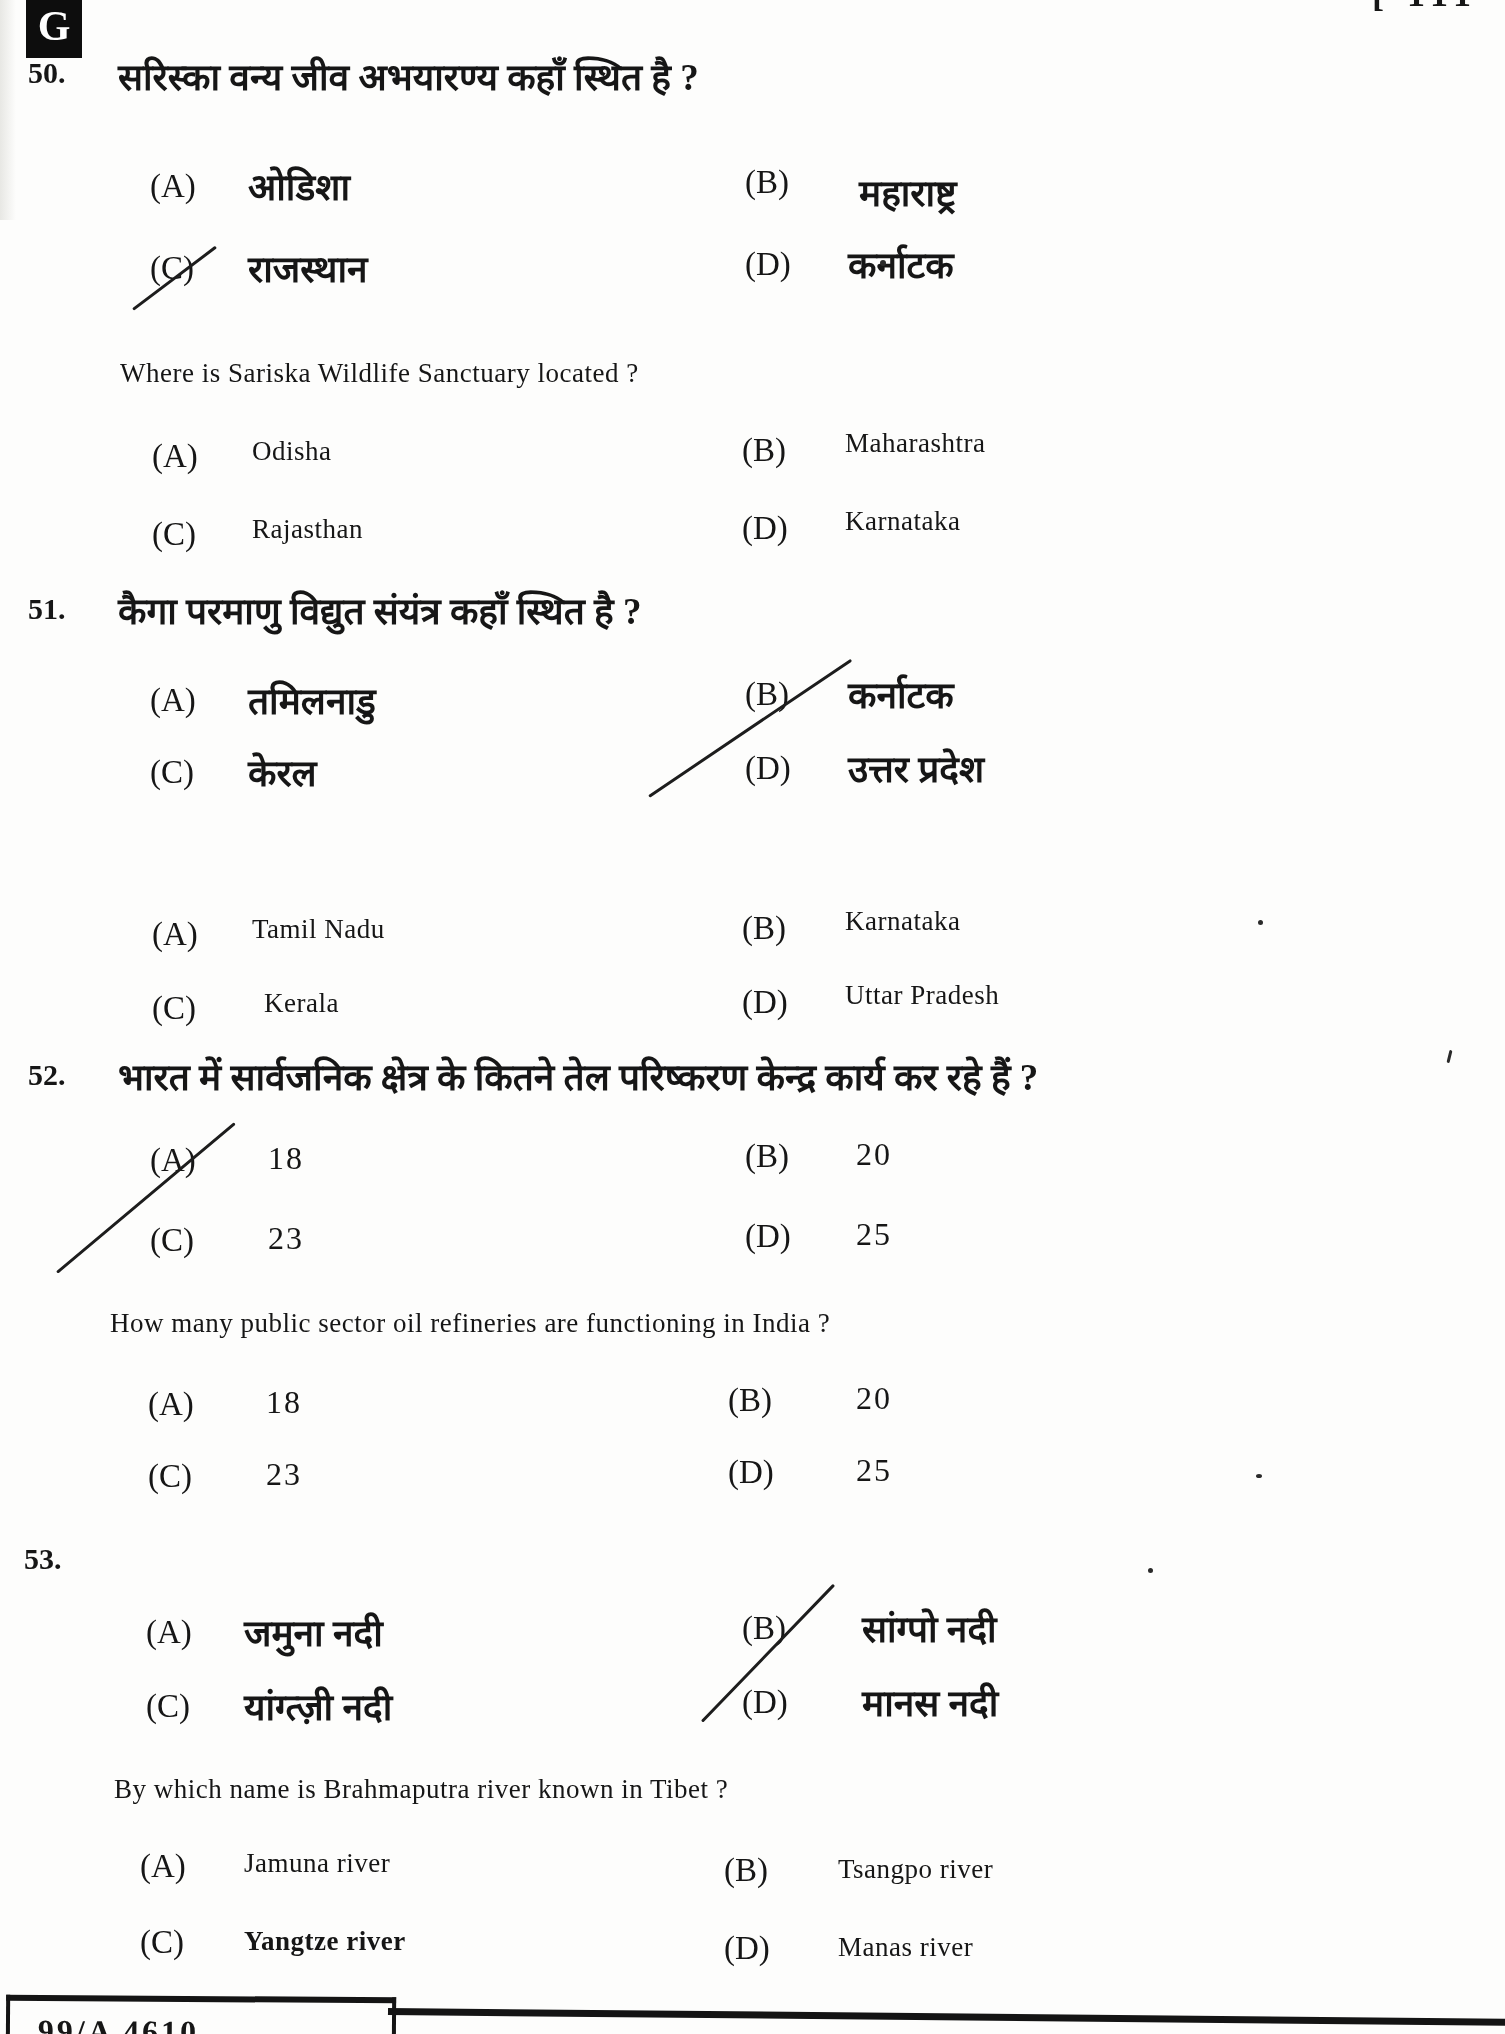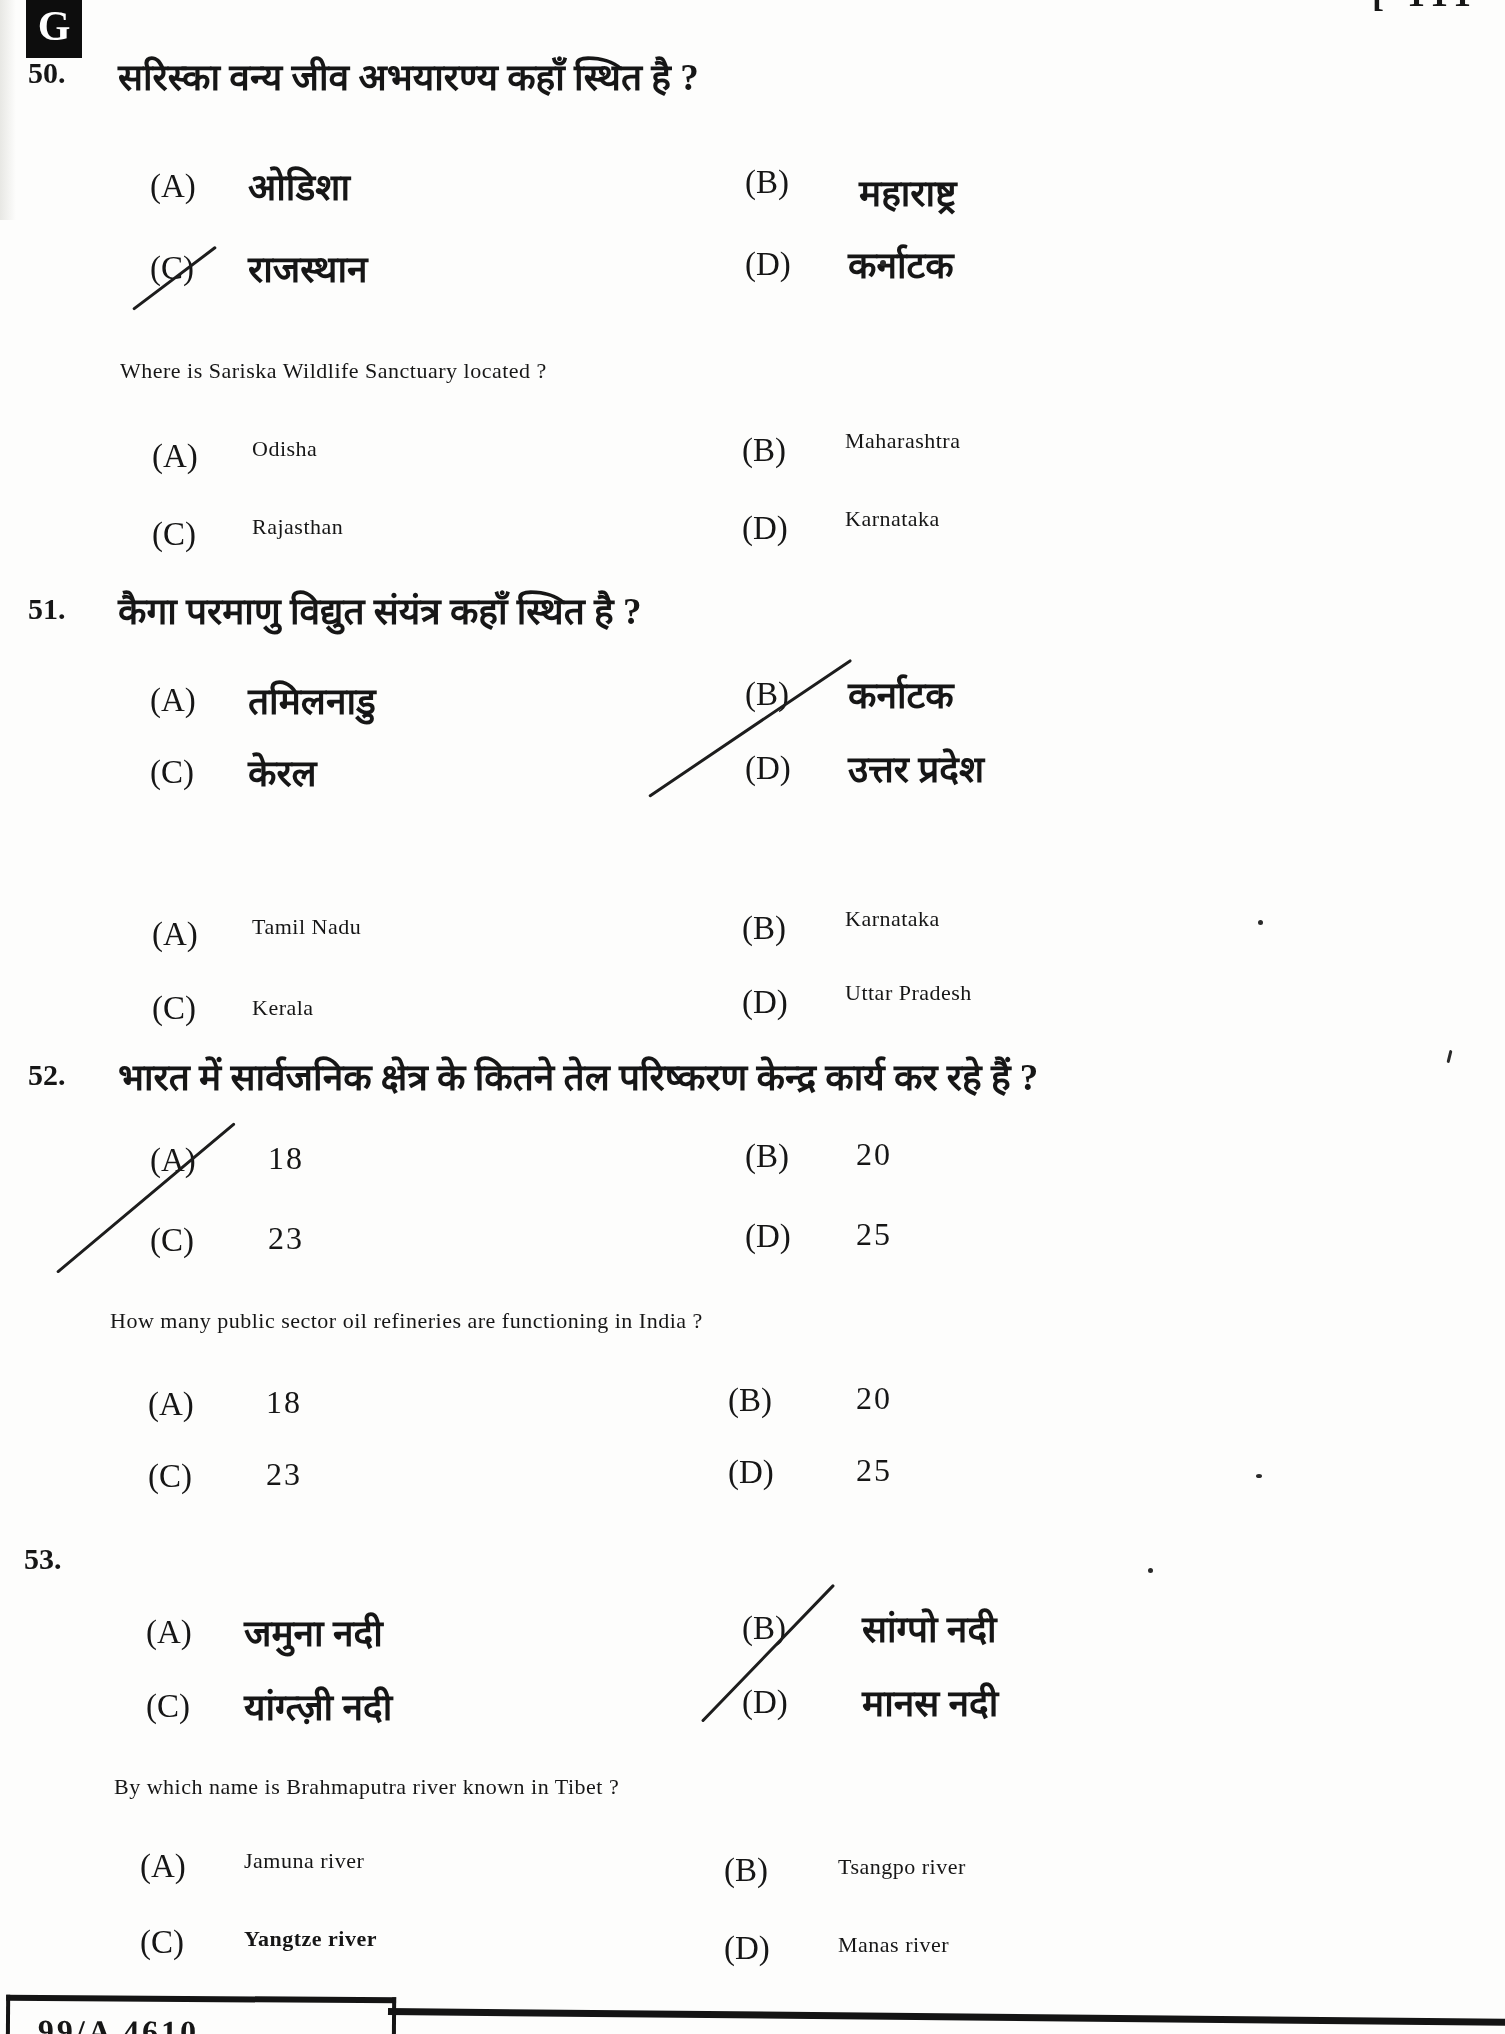--- a/index.html
+++ b/index.html
@@ -8,21 +8,21 @@
   .scan-edge{position:absolute;left:0;top:0;width:16px;height:220px;
         background:linear-gradient(90deg,#d9d9d4,rgba(255,255,255,0));opacity:.6;}
   .abs{position:absolute;white-space:nowrap;}
   .gbox{position:absolute;left:26px;top:0;width:56px;height:58px;background:#0d0d0d;
         color:#ffffff;font-weight:700;font-size:42px;text-align:center;line-height:52px;
         font-family:"Liberation Serif",serif;}
   .frag{position:absolute;overflow:hidden;}
   .frag>span{display:block;font-size:36px;letter-spacing:7px;font-weight:700;}
   .qnum{font-size:30px;font-weight:600;}
   .hi{font-size:37px;font-weight:700;}
-  .en{font-size:22px;font-weight:400;letter-spacing:.5px;}
+  .en{font-size:27px;font-weight:400;letter-spacing:.5px;}
   .lab{font-size:33px;font-weight:400;}
   .num{font-size:32px;letter-spacing:2px;}
   .strike{position:absolute;height:3px;background:#1d1d1d;transform-origin:left center;border-radius:2px;}
   .speck{position:absolute;background:#2a2a2a;border-radius:50%;}
   .footer-box{position:absolute;left:6px;top:1996px;width:382px;height:44px;
         border-top:6px solid #141414;border-left:4px solid #141414;border-right:4px solid #141414;
         transform:rotate(0.4deg);overflow:hidden;}
   .footer-box>span{display:block;margin:12px 0 0 28px;font-size:32px;font-weight:700;letter-spacing:3px;}
   .footer-rule{position:absolute;left:388px;top:2008px;width:1120px;height:7px;background:#141414;
         transform:rotate(0.55deg);transform-origin:left center;}
@@ -73,21 +73,21 @@
   <div class="abs hi" style="left:248px;top:746px;">केरल</div>
   <div class="abs lab" style="left:745px;top:750px;">(D)</div>
   <div class="abs hi" style="left:848px;top:742px;">उत्तर प्रदेश</div>
   <div class="strike" style="left:649px;top:795px;width:244px;transform:rotate(-34deg);"></div>
 
   <div class="abs lab" style="left:152px;top:916px;">(A)</div>
   <div class="abs en" style="left:252px;top:914px;">Tamil Nadu</div>
   <div class="abs lab" style="left:742px;top:910px;">(B)</div>
   <div class="abs en" style="left:845px;top:906px;">Karnataka</div>
   <div class="abs lab" style="left:152px;top:990px;">(C)</div>
-  <div class="abs en" style="left:252px;top:988px;margin-top:7px;">Kerala</div>
+  <div class="abs en" style="left:264px;top:988px;">Kerala</div>
   <div class="abs lab" style="left:742px;top:984px;">(D)</div>
   <div class="abs en" style="left:845px;top:980px;">Uttar Pradesh</div>
 
   <div class="abs qnum" style="left:28px;top:1058px;">52.</div>
   <div class="abs hi" style="left:118px;top:1050px;">भारत में सार्वजनिक क्षेत्र के कितने तेल परिष्करण केन्द्र कार्य कर रहे हैं ?</div>
 
   <div class="abs lab" style="left:150px;top:1142px;">(A)</div>
   <div class="abs num" style="left:268px;top:1140px;">18</div>
   <div class="abs lab" style="left:745px;top:1138px;">(B)</div>
   <div class="abs num" style="left:856px;top:1136px;">20</div>

